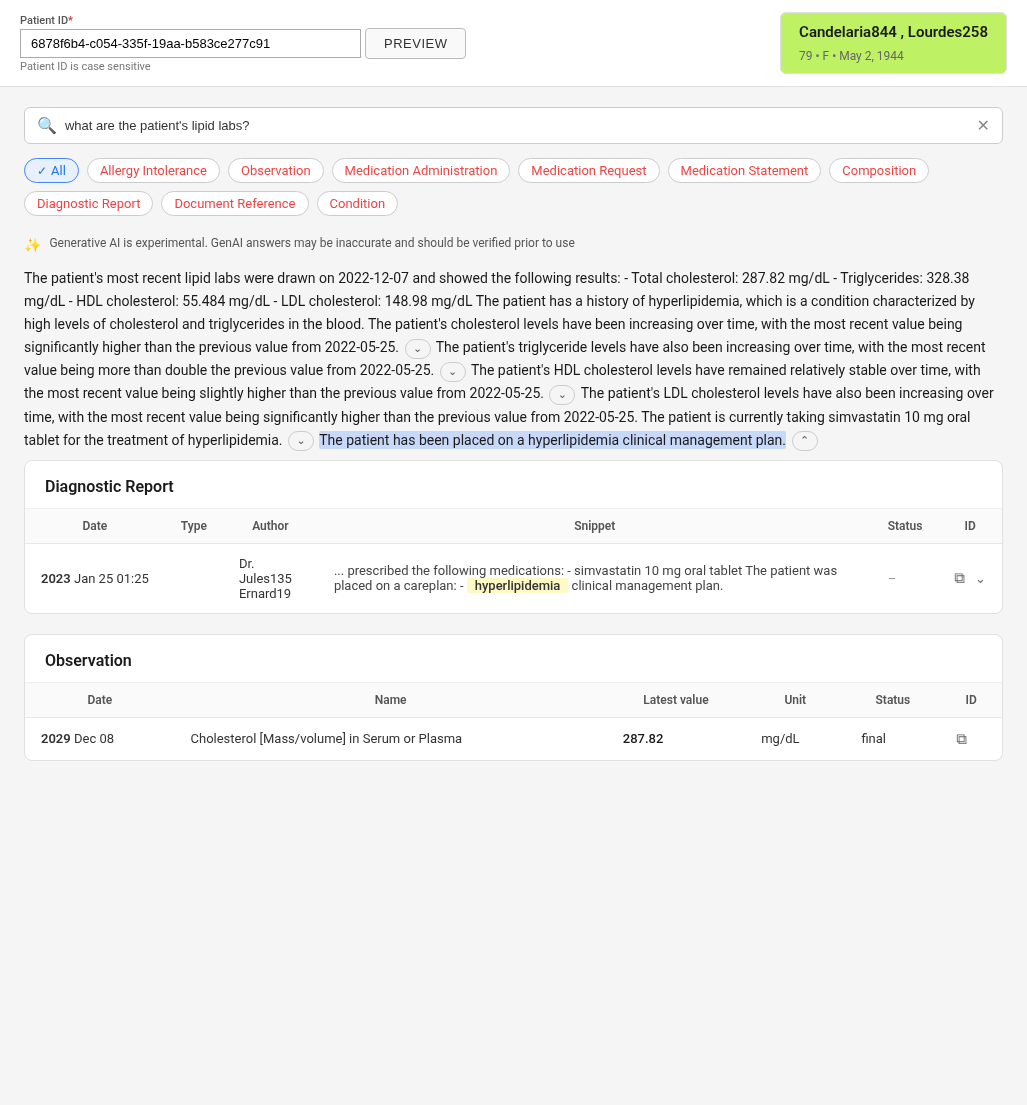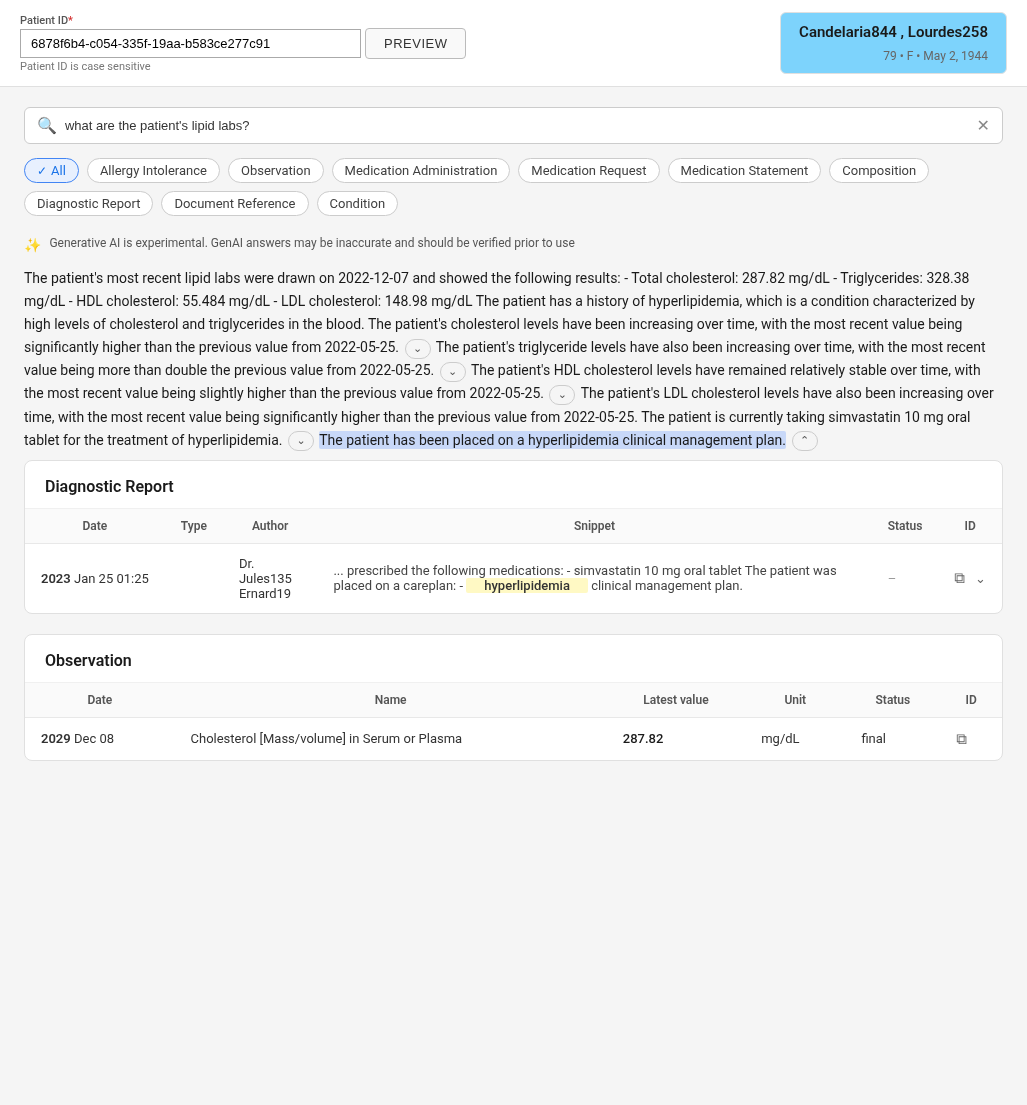--- a/index.html
+++ b/index.html
@@ -49,25 +49,25 @@
       background: #f9f9f9;
       padding: 7px 18px;
       border-radius: 4px;
       font-size: 13px;
       cursor: pointer;
       color: #333;
       letter-spacing: 0.5px;
     }
     .patient-info-card {
       margin-left: auto;
-      background: #7dd3fc;
+      background: #bef264;
       border: 1px solid #e0e0e0;
       border-radius: 6px;
       padding: 10px 18px;
-      text-align: right;
+      text-align: left;
     }
     .patient-name {
       font-size: 15px;
       font-weight: 600;
       color: #1a1a1a;
     }
     .patient-details {
       font-size: 12px;
       color: #666;
       margin-top: 8px;
@@ -119,21 +119,21 @@
     .chip {
       display: flex;
       align-items: center;
       gap: 4px;
       border: 1px solid #ccc;
       border-radius: 20px;
       padding: 4px 12px;
       font-size: 13px;
       cursor: pointer;
       background: #fff;
-      color: #404040;
+      color: #ef4444;
     }
     .chip.active {
       background: #e8f0fe;
       border-color: #4285f4;
       color: #1a73e8;
     }
     .chip-check {
       color: #1a73e8;
       font-size: 12px;
     }
@@ -226,21 +226,21 @@
     }
     .date-year {
       font-weight: 600;
     }
     .snippet-text {
       font-size: 13px;
       color: #444;
     }
     .snippet-highlight {
       background: #fff9c4;
-      padding: 0 18px;
+      padding: 0 8px;
       border-radius: 2px;
       font-weight: 500;
       color: #333;
       margin-top: 24px;
     }
     .status-dash {
       color: #999;
     }
     .copy-icon {
       cursor: pointer;

